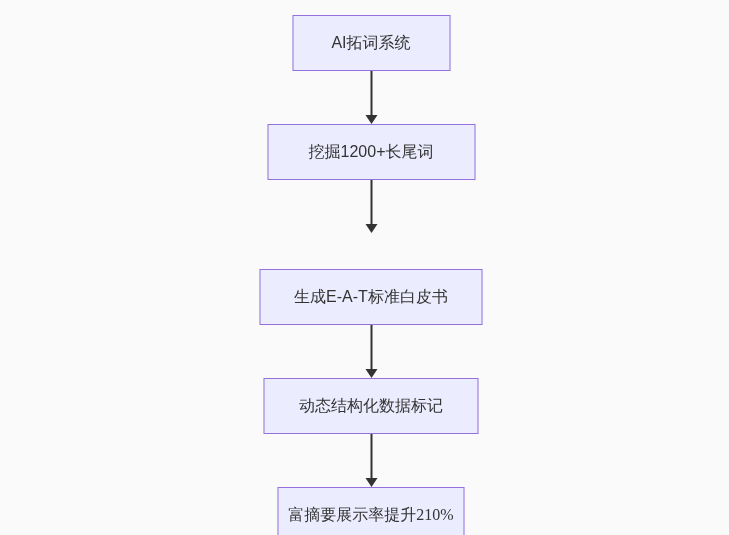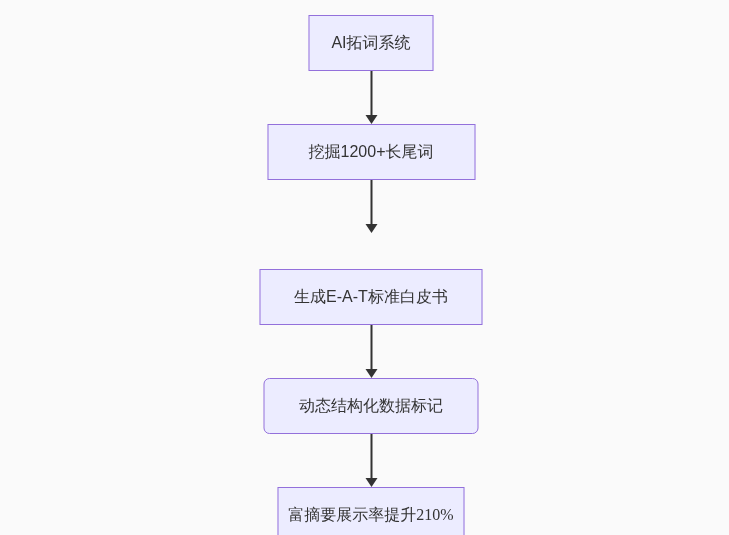--- a/index.html
+++ b/index.html
@@ -33,24 +33,24 @@
     align-items: center;
     justify-content: center;
     flex: none;
   }
   .node-label {
     font-size: 16px;
     color: #333333;
     white-space: nowrap;
     text-align: center;
   }
-  .n1 { width: 125px; align-items: center; }
+  .n1 { width: 158px; align-items: center; }
   .n2 { width: 208px; }
   .n3 { width: 223px; margin-top: 36px; }
-  .n4 { width: 215px; border-radius: 6px; }
+  .n4 { width: 215px; }
   .n5 { width: 187px; font-family: Liberation Serif, serif; }
   .arrow {
     height: 53px;
     display: flex;
     flex-direction: column;
     align-items: center;
     flex: none;
   }
   .arrow-line {
     width: 2px;

